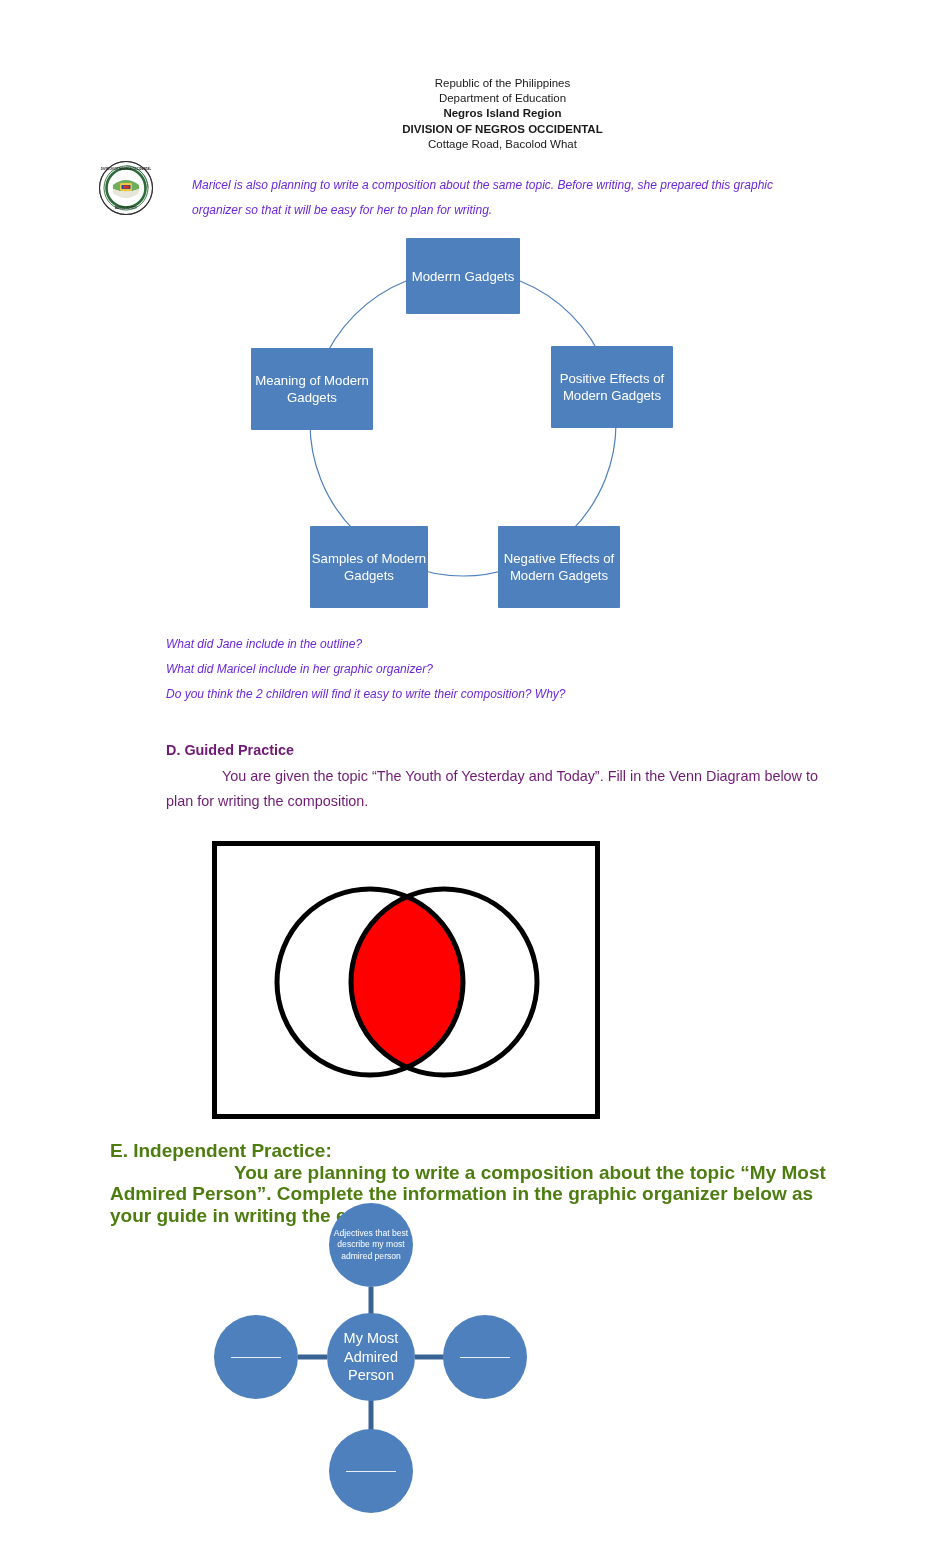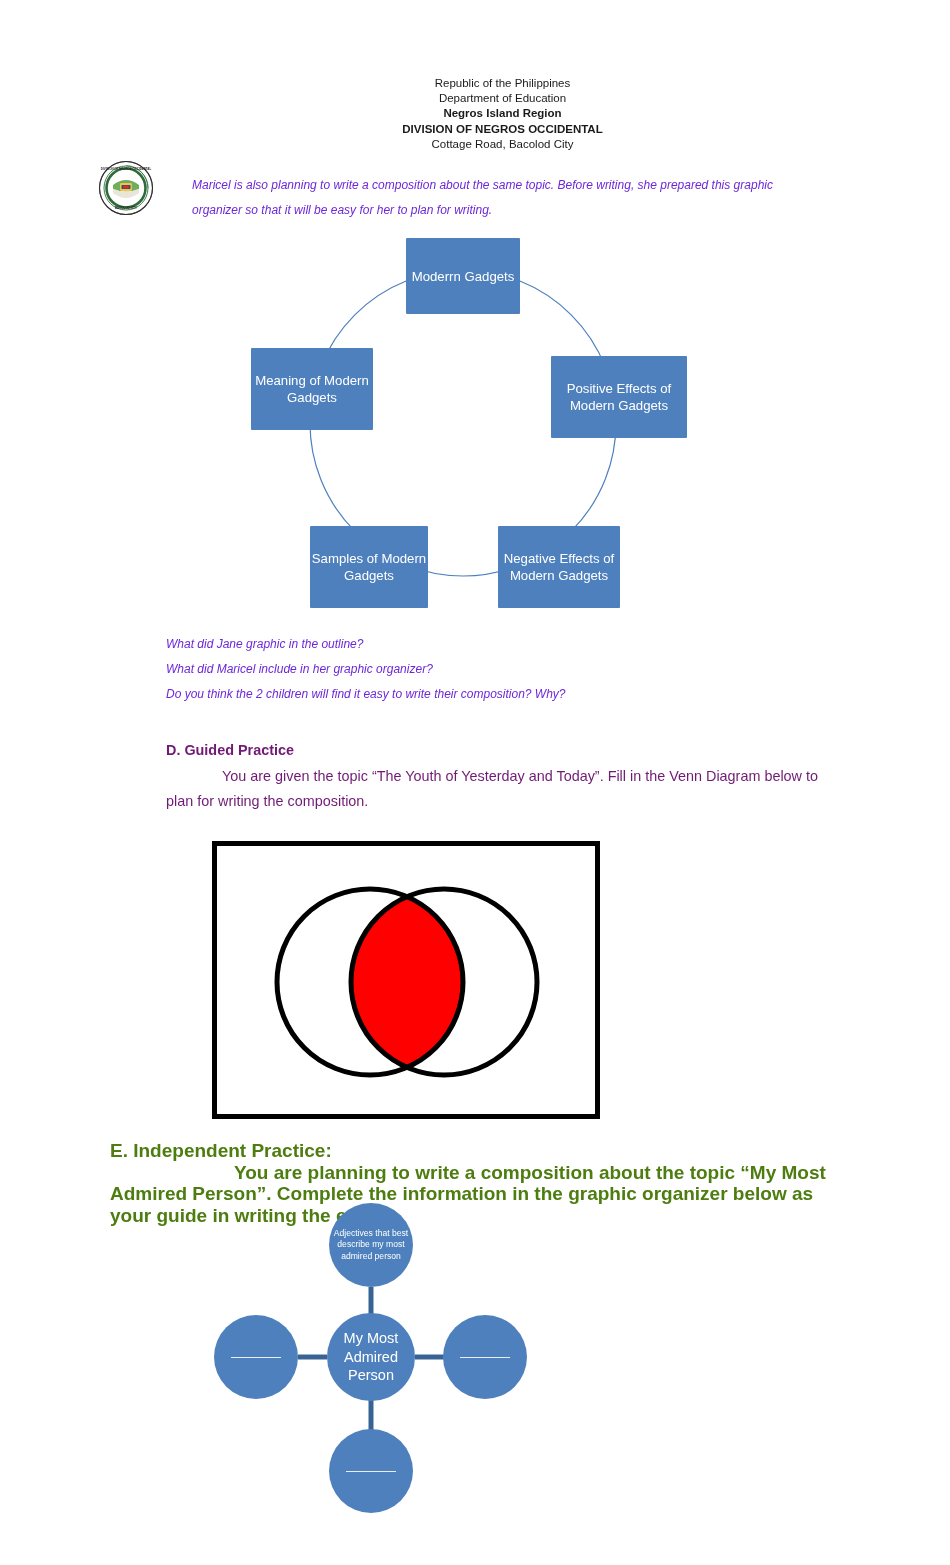--- a/index.html
+++ b/index.html
@@ -95,21 +95,21 @@
     color: #ffffff;
     font-size: 13.2px;
     line-height: 17px;
     text-align: center;
     display: flex;
     align-items: center;
     justify-content: center;
     z-index: 2;
   }
   #cycle-box-0 { left: 166px; top:  8px; width: 114px; height: 76px; }
-  #cycle-box-1 { left: 311px; top: 126px; width: 136px; height: 82px; justify-content: flex-end; }
+  #cycle-box-1 { left: 311px; top: 116px; width: 122px; height: 82px; justify-content: flex-end; }
   #cycle-box-2 { left: 258px; top: 296px; width: 122px; height: 82px; }
   #cycle-box-3 { left:  70px; top: 296px; width: 118px; height: 82px; }
   #cycle-box-4 { left:  11px; top: 118px; width: 122px; height: 82px; }
   #cycle-arc { position: absolute; left: 0; top: 0; z-index: 1; }
 
   
   #venn-diagram {
     position: absolute;
     left: 212px; top: 841px;
     width: 388px; height: 278px;
@@ -167,21 +167,21 @@
       </g>
       <circle cx="28" cy="28" r="26.5" fill="none" stroke="#2f2f2f" stroke-width="0.8"></circle>
     </svg>
   </div>
 
   <div id="header-lines">
     <div class="hl">Republic of the Philippines</div>
     <div class="hl">Department of Education</div>
     <div class="hl bold">Negros Island Region</div>
     <div class="hl bold">DIVISION OF NEGROS OCCIDENTAL</div>
-    <div class="hl">Cottage Road, Bacolod City</div>
+    <div class="hl">Cottage Road, Bacolod What</div>
   </div>
 </div>
 
 <div id="intro-para" class="italic-para">Maricel is also planning to write a composition about the same topic. Before writing, she prepared this graphic organizer so that it will be easy for her to plan for writing.</div>
 
 <div id="cycle-diagram">
   <svg id="cycle-arc" width="460" height="380" viewBox="0 0 460 380" aria-hidden="true">
     <circle cx="223" cy="193" r="153" fill="none" stroke="#4E80BD" stroke-width="1.2"></circle>
   </svg>
 
@@ -196,21 +196,21 @@
   </div>
   <div class="cycle-box" id="cycle-box-3">
     <span>Samples of Modern Gadgets</span>
   </div>
   <div class="cycle-box" id="cycle-box-4">
     <span>Meaning of Modern Gadgets</span>
   </div>
 </div>
 
 <div id="questions-block" class="italic-para">
-  <span class="q">What did Jane graphic in the outline?</span>
+  <span class="q">What did Jane include in the outline?</span>
   <span class="q">What did Maricel include in her graphic organizer?</span>
   <span class="q">Do you think the 2 children will find it easy to write their composition? Why?</span>
 </div>
 
 <div id="section-d">
   <span id="section-d-heading">D. Guided Practice</span>
   <span id="section-d-body">You are given the topic “The Youth of Yesterday and Today”. Fill in the Venn Diagram below to plan for writing the composition.</span>
 </div>
 
 <div id="venn-diagram">

